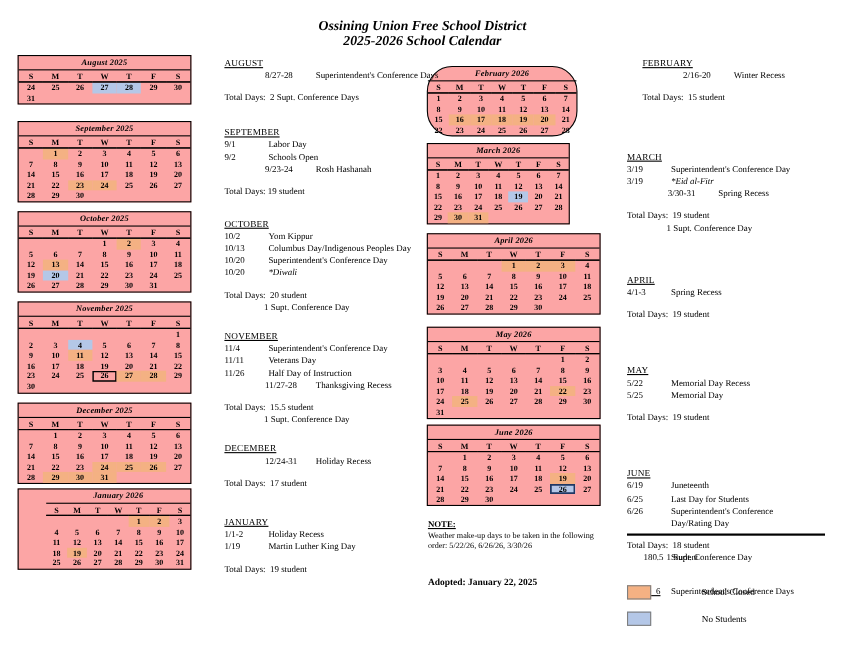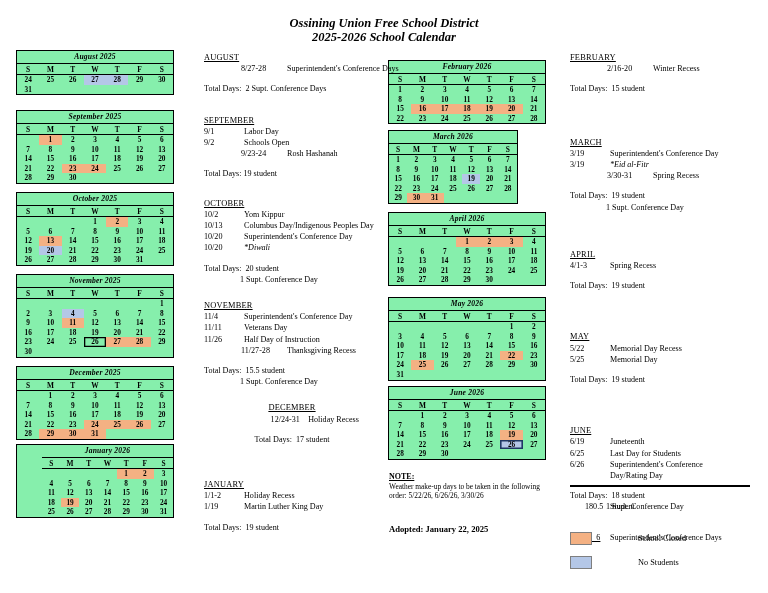--- a/index.html
+++ b/index.html
@@ -15,21 +15,21 @@
     position:absolute;left:0;top:16px;width:768px;text-align:center;
     font-family:"Liberation Serif", serif;
     font-weight:bold;font-style:italic;font-size:12.5px;line-height:14px;
   }
   .page-title div{white-space:nowrap;}
 
   
   .cal{
     position:absolute;
     border:1.6px solid #000;
-    background:#86efac;
+    background:#fca5a5;
     box-sizing:border-box;
   }
   .cal .cal-title{
     text-align:center;font-style:italic;font-weight:bold;font-size:7.6px;
     line-height:10px;border-bottom:1.2px solid #000;padding:1px 0 1px;
     letter-spacing:.2px;
   }
   .cal table{
     border-collapse:collapse;width:100%;table-layout:fixed;
   }
@@ -435,21 +435,21 @@
           <td>27</td>
           <td>28</td>
           <td>29</td>
           <td>30</td>
           <td>31</td>
         </tr>
       </tbody>
     </table>
   </div>
 
-<div id="cal-6" class="cal" style="left:388px;top:60px;width:158px;">
+<div id="cal-6" class="cal" style="left:388px;top:60px;width:137px;border-radius:23px;">
     <div class="cal-title">February 2026</div>
     <table>
       <thead>
         <tr>
           <th>S</th>
           <th>M</th>
           <th>T</th>
           <th>W</th>
           <th>T</th>
           <th>F</th>
@@ -786,37 +786,37 @@
     <div style="margin-bottom: 15px;">
       <div class="mon-head">NOVEMBER</div>
       <div class="ev"><span class="d">11/4</span><span>Superintendent's Conference Day</span></div>
       <div class="ev"><span class="d">11/11</span><span>Veterans Day</span></div>
       <div class="ev"><span class="d">11/26</span><span>Half Day of Instruction</span></div>
       <div class="ev"><span class="d w2">11/27-28</span><span>Thanksgiving Recess</span></div>
       <div class="spacer"></div>
       <div class="tot">Total Days:  15.5 student</div>
       <div class="tot indent">1 Supt. Conference Day</div>
     </div>
-    <div style="margin-bottom: 34px; text-align: center;">
+    <div style="margin-bottom: 24px;">
       <div class="mon-head">DECEMBER</div>
       <div class="ev"><span class="d w2">12/24-31</span><span>Holiday Recess</span></div>
       <div class="spacer"></div>
       <div class="tot">Total Days:  17 student</div>
     </div>
     <div style="margin-bottom: 10px;">
       <div class="mon-head">JANUARY</div>
       <div class="ev"><span class="d">1/1-2</span><span>Holiday Recess</span></div>
       <div class="ev"><span class="d">1/19</span><span>Martin Luther King Day</span></div>
       <div class="spacer"></div>
       <div class="tot">Total Days:  19 student</div>
     </div>
   </div>
 
 <div id="col-right" class="col" style="left:570px;top:52px;width:196px;">
-    <div style="margin-bottom: 42px;">
+    <div style="margin-bottom: 42px; margin-left: 14px;">
       <div class="mon-head">FEBRUARY</div>
       <div class="ev"><span class="d w2">2/16-20</span><span>Winter Recess</span></div>
       <div class="spacer"></div>
       <div class="tot">Total Days:  15 student</div>
     </div>
     <div style="margin-bottom: 36px;">
       <div class="mon-head">MARCH</div>
       <div class="ev"><span class="d">3/19</span><span>Superintendent's Conference Day</span></div>
       <div class="ev"><span class="d">3/19</span><span class="ital">*Eid al-Fitr</span></div>
       <div class="ev"><span class="d w2">3/30-31</span><span>Spring Recess</span></div>

